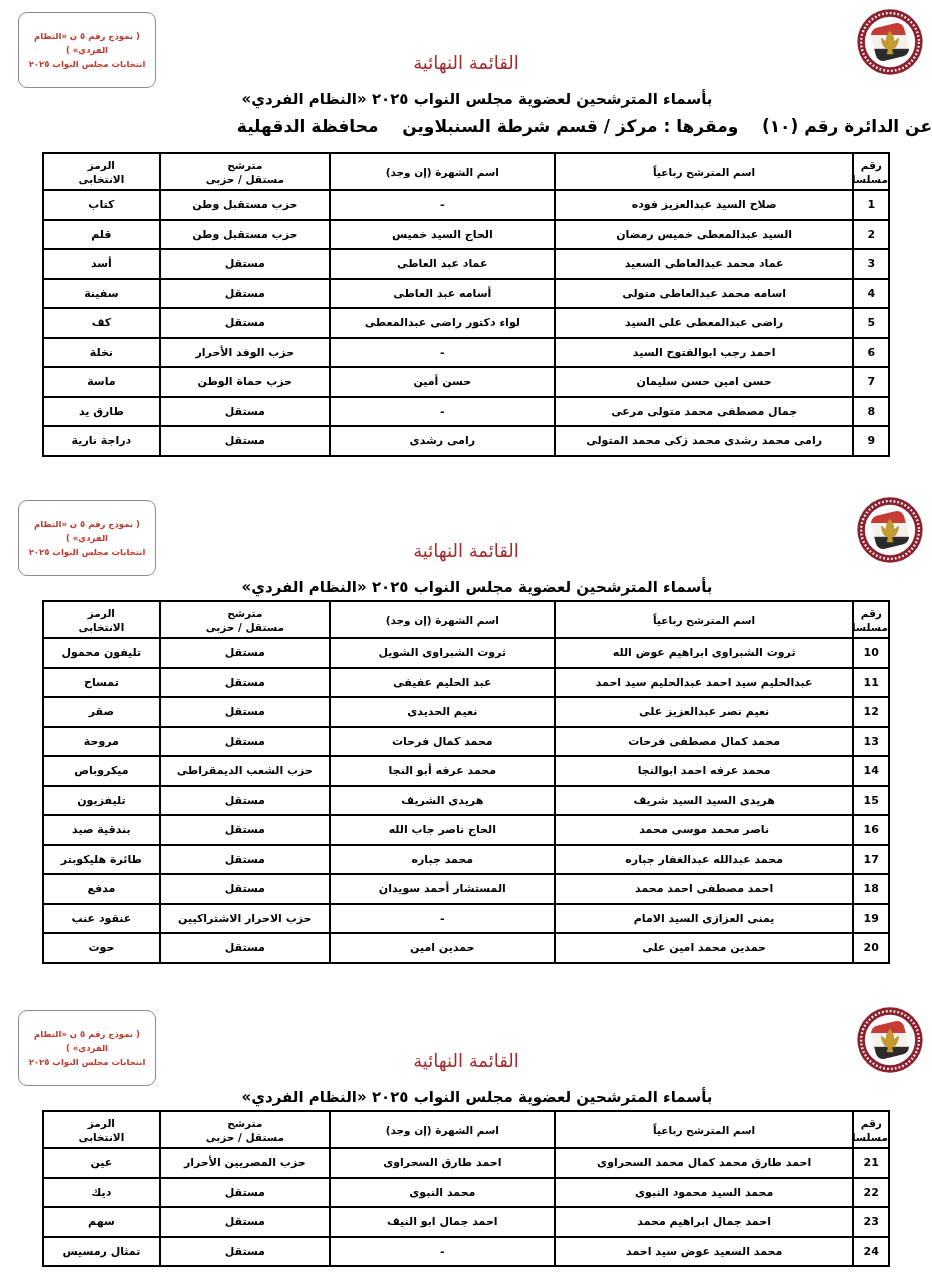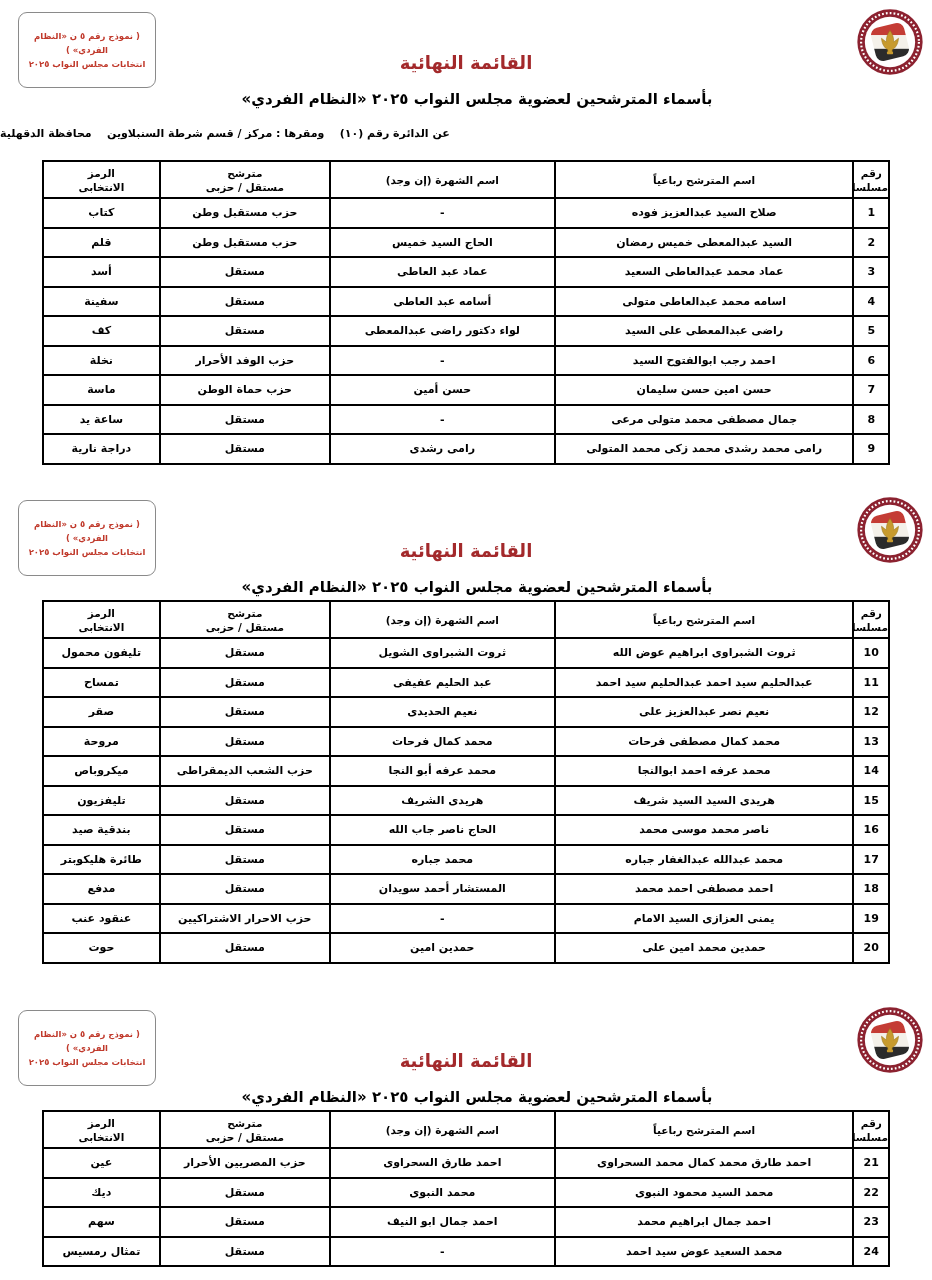--- a/index.html
+++ b/index.html
@@ -19,29 +19,29 @@
     padding: 16px 5px; text-align: center;
     color: #c0392b; font-size: 8.5px; font-weight: bold; line-height: 14px;
     background: #fff;
   }
 
   
   .emblem { position: absolute; right: 8px; top: 8px; width: 68px; height: 68px; }
 
   .title-main {
     padding-top: 50px; text-align: center;
-    color: #a3292b; font-weight: bold; font-size: 18px; line-height: 26px;
+    color: #a3292b; font-weight: normal; font-size: 18px; line-height: 26px;
   }
   .title-sub {
     margin-top: 12px; text-align: center;
     color: #000; font-weight: bold; font-size: 15px; line-height: 22px; padding-left: 22px;
   }
   .district-line {
-    margin-top: 14px; text-align: left;
-    color: #000; font-weight: bold; font-size: 11px; line-height: 20px;
+    margin-top: 6px; text-align: right;
+    color: #000; font-weight: bold; font-size: 17px; line-height: 20px;
     white-space: pre;
   }
 
   table.cand-table {
     width: 848px; margin: 0 42px; border-collapse: collapse;
     table-layout: fixed; direction: rtl;
   }
   .sec-1 table.cand-table { margin-top: 16px; }
   .sec-2 table.cand-table, .sec-3 table.cand-table { margin-top: 2px; }
 
@@ -162,21 +162,21 @@
             <td class="c-name">حسن امين حسن سليمان</td>
             <td class="c-alias">حسن أمين</td>
             <td class="c-affiliation">حزب حماة الوطن</td>
             <td class="c-symbol">ماسة</td>
           </tr>
           <tr>
             <td class="c-serial">8</td>
             <td class="c-name">جمال مصطفى محمد متولى مرعى</td>
             <td class="c-alias">-</td>
             <td class="c-affiliation">مستقل</td>
-            <td class="c-symbol">ساعة يد</td>
+            <td class="c-symbol">طارق يد</td>
           </tr>
           <tr>
             <td class="c-serial">9</td>
             <td class="c-name">رامى محمد رشدى محمد زكى محمد المتولى</td>
             <td class="c-alias">رامى رشدى</td>
             <td class="c-affiliation">مستقل</td>
             <td class="c-symbol">دراجة نارية</td>
           </tr>
         </tbody>
     </table>

